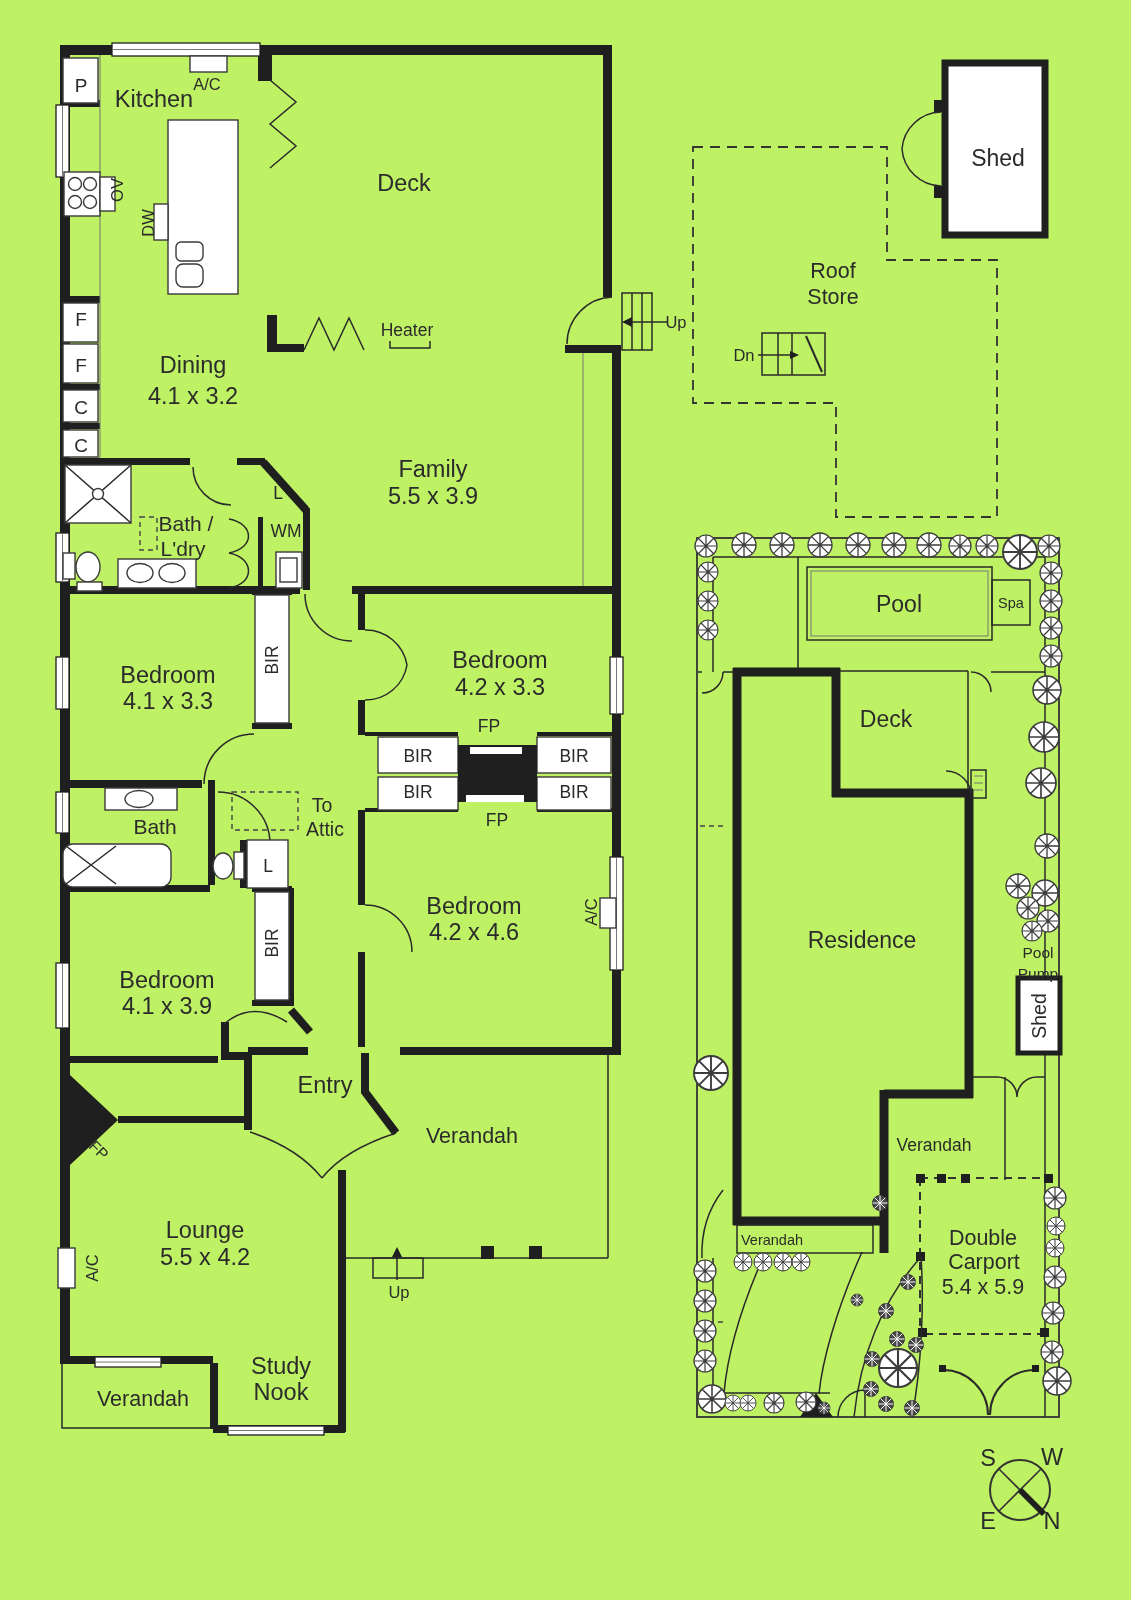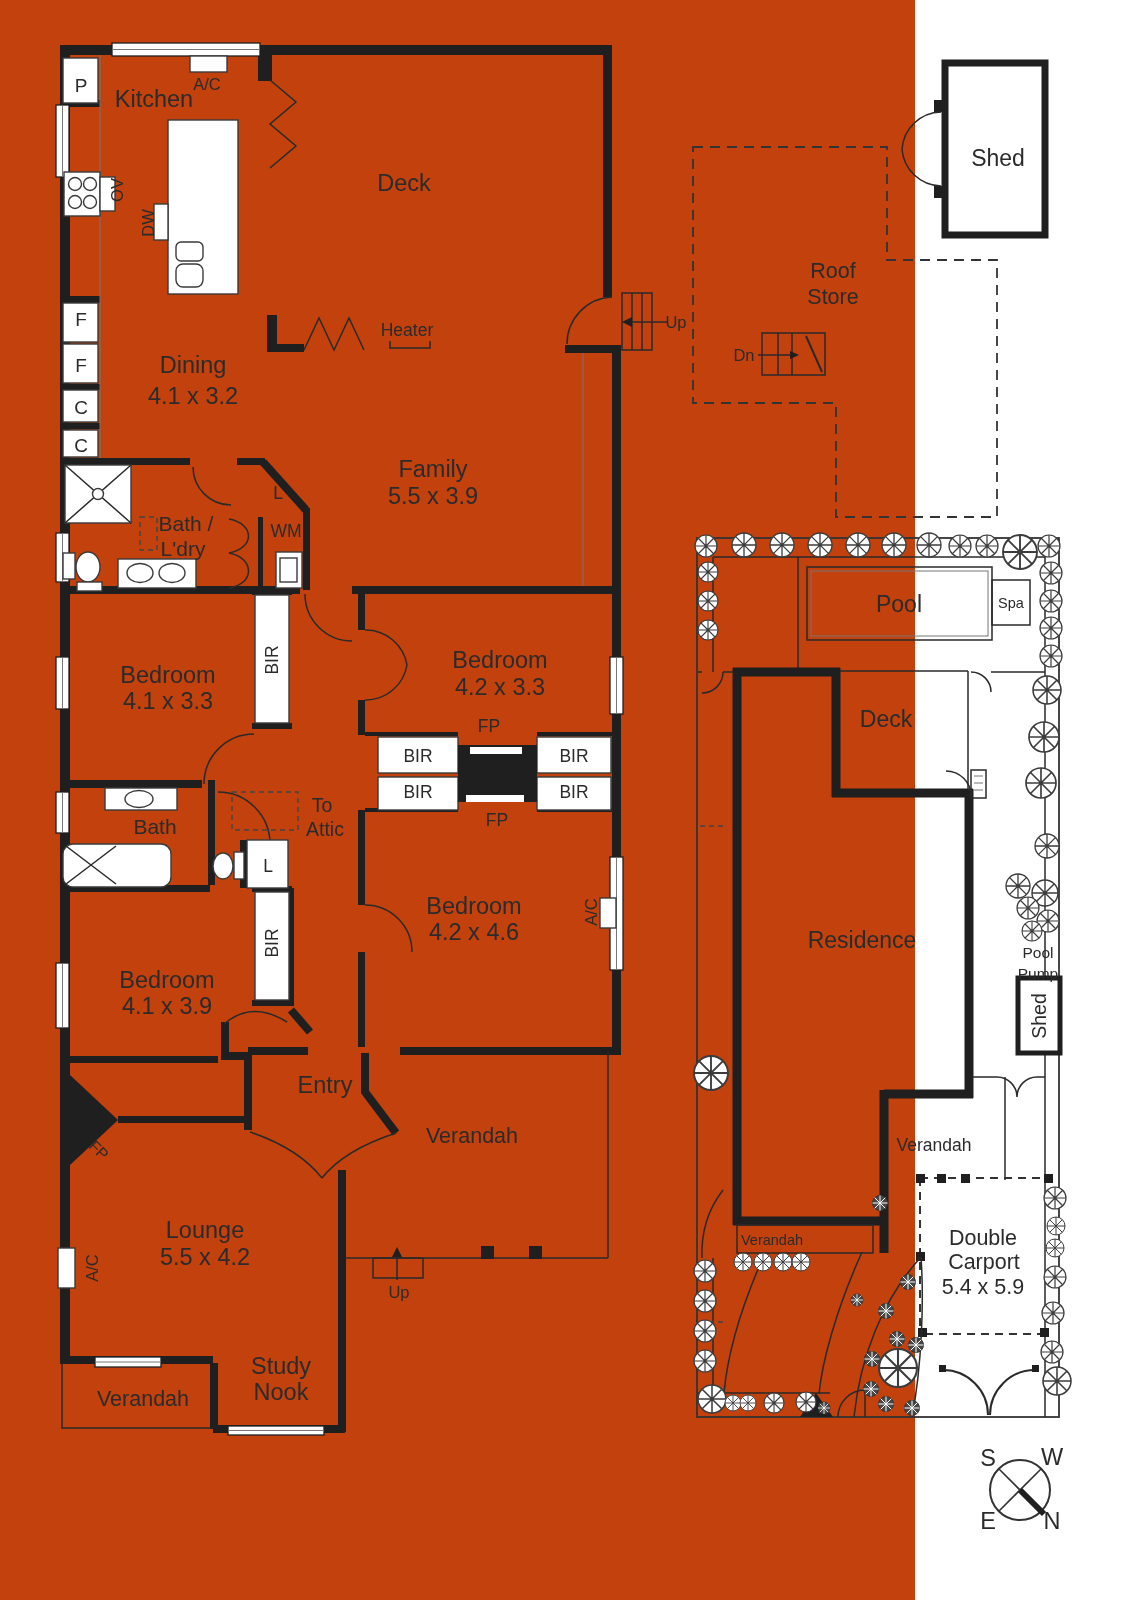--- a/index.html
+++ b/index.html
@@ -1,16 +1,16 @@
 <!DOCTYPE html>
 <html><head>
 <meta charset="utf-8">
 <style>
   html,body{margin:0;padding:0;background:#fff;}
-  .page{width:915px;height:1600px;position:relative;background:#c2410c;}
+  .page{width:1131px;height:1600px;position:relative;background:#bef264;}
   svg{display:block;}
   svg text{font-family:"Liberation Sans","DejaVu Sans",sans-serif;fill:#2b2b2b;text-anchor:middle;dominant-baseline:central;}
   .t24{font-size:23.5px;}
   .t23{font-size:23px;}
   .t22{font-size:21.5px;}
   .t21{font-size:21px;}
   .t20{font-size:19.5px;}
   .t19{font-size:19px;}
   .t18{font-size:17.5px;}
   .t17{font-size:16.5px;}

